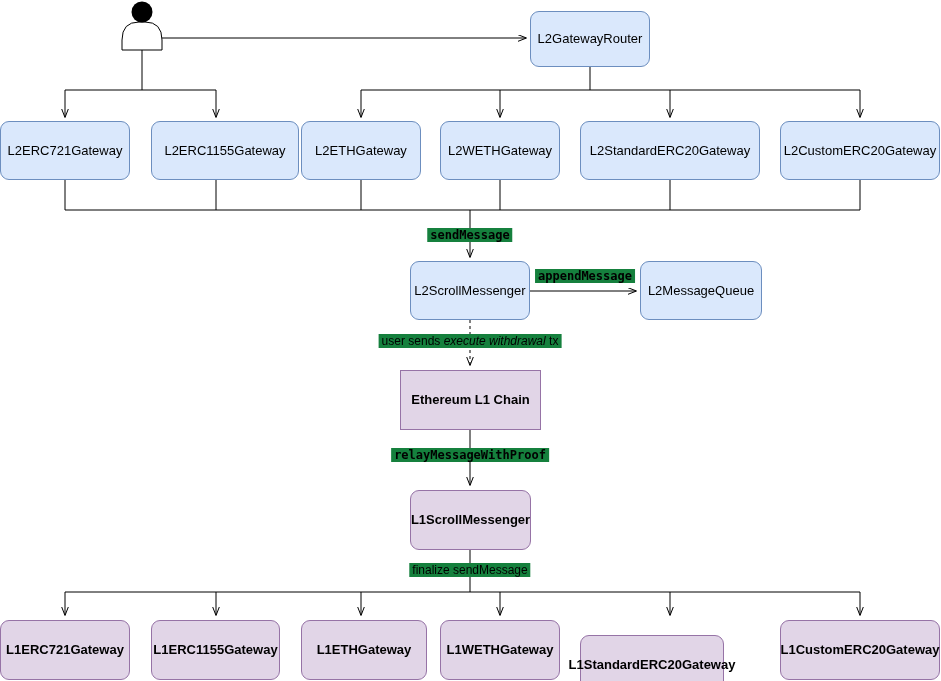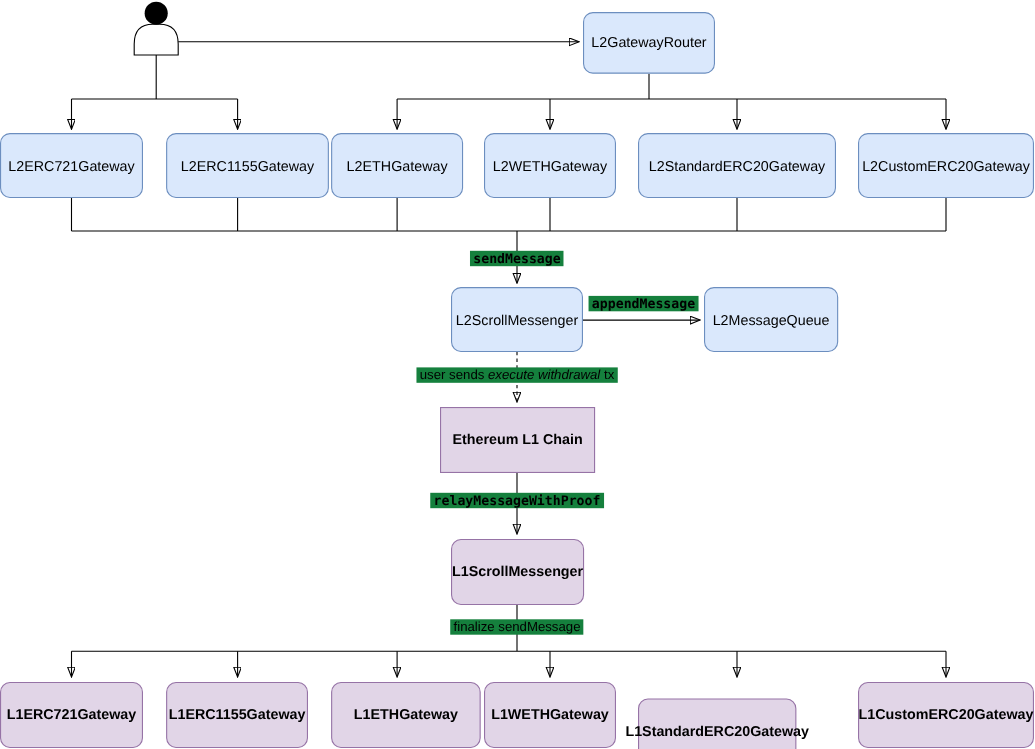--- a/index.html
+++ b/index.html
@@ -100,21 +100,21 @@
   <div class="node blue" style="left:440px;top:121px;width:120px;height:59px">L2WETHGateway</div>
   <div class="node blue" style="left:580px;top:121px;width:180px;height:59px">L2StandardERC20Gateway</div>
   <div class="node blue" style="left:780px;top:121px;width:160px;height:59px">L2CustomERC20Gateway</div>
   <div class="node blue" style="left:410px;top:261px;width:120px;height:59px">L2ScrollMessenger</div>
   <div class="node blue" style="left:640px;top:261px;width:122px;height:59px">L2MessageQueue</div>
 
   <div class="node purple square" style="left:400px;top:370px;width:141px;height:60px">Ethereum L1 Chain</div>
   <div class="node purple" style="left:410px;top:490px;width:121px;height:60px">L1ScrollMessenger</div>
   <div class="node purple" style="left:0px;top:620px;width:130px;height:60px">L1ERC721Gateway</div>
   <div class="node purple" style="left:151px;top:620px;width:129px;height:60px">L1ERC1155Gateway</div>
-  <div class="node purple" style="left:301px;top:620px;width:136px;height:60px">L1ETHGateway</div>
+  <div class="node purple" style="left:301px;top:620px;width:126px;height:60px">L1ETHGateway</div>
   <div class="node purple" style="left:440px;top:620px;width:120px;height:60px">L1WETHGateway</div>
   <div class="node purple" style="left:580px;top:635px;width:144px;height:60px">L1StandardERC20Gateway</div>
   <div class="node purple" style="left:780px;top:620px;width:160px;height:60px">L1CustomERC20Gateway</div>
 
   <span class="edge-label mono" style="left:470px;top:235px">sendMessage</span>
   <span class="edge-label mono" style="left:585px;top:276px">appendMessage</span>
   <span class="edge-label plain" style="left:470px;top:341px"><span>user sends </span><i>execute withdrawal</i><span> tx</span></span>
   <span class="edge-label mono" style="left:470px;top:455px">relayMessageWithProof</span>
   <span class="edge-label plain" style="left:470px;top:570px">finalize sendMessage</span>
 

